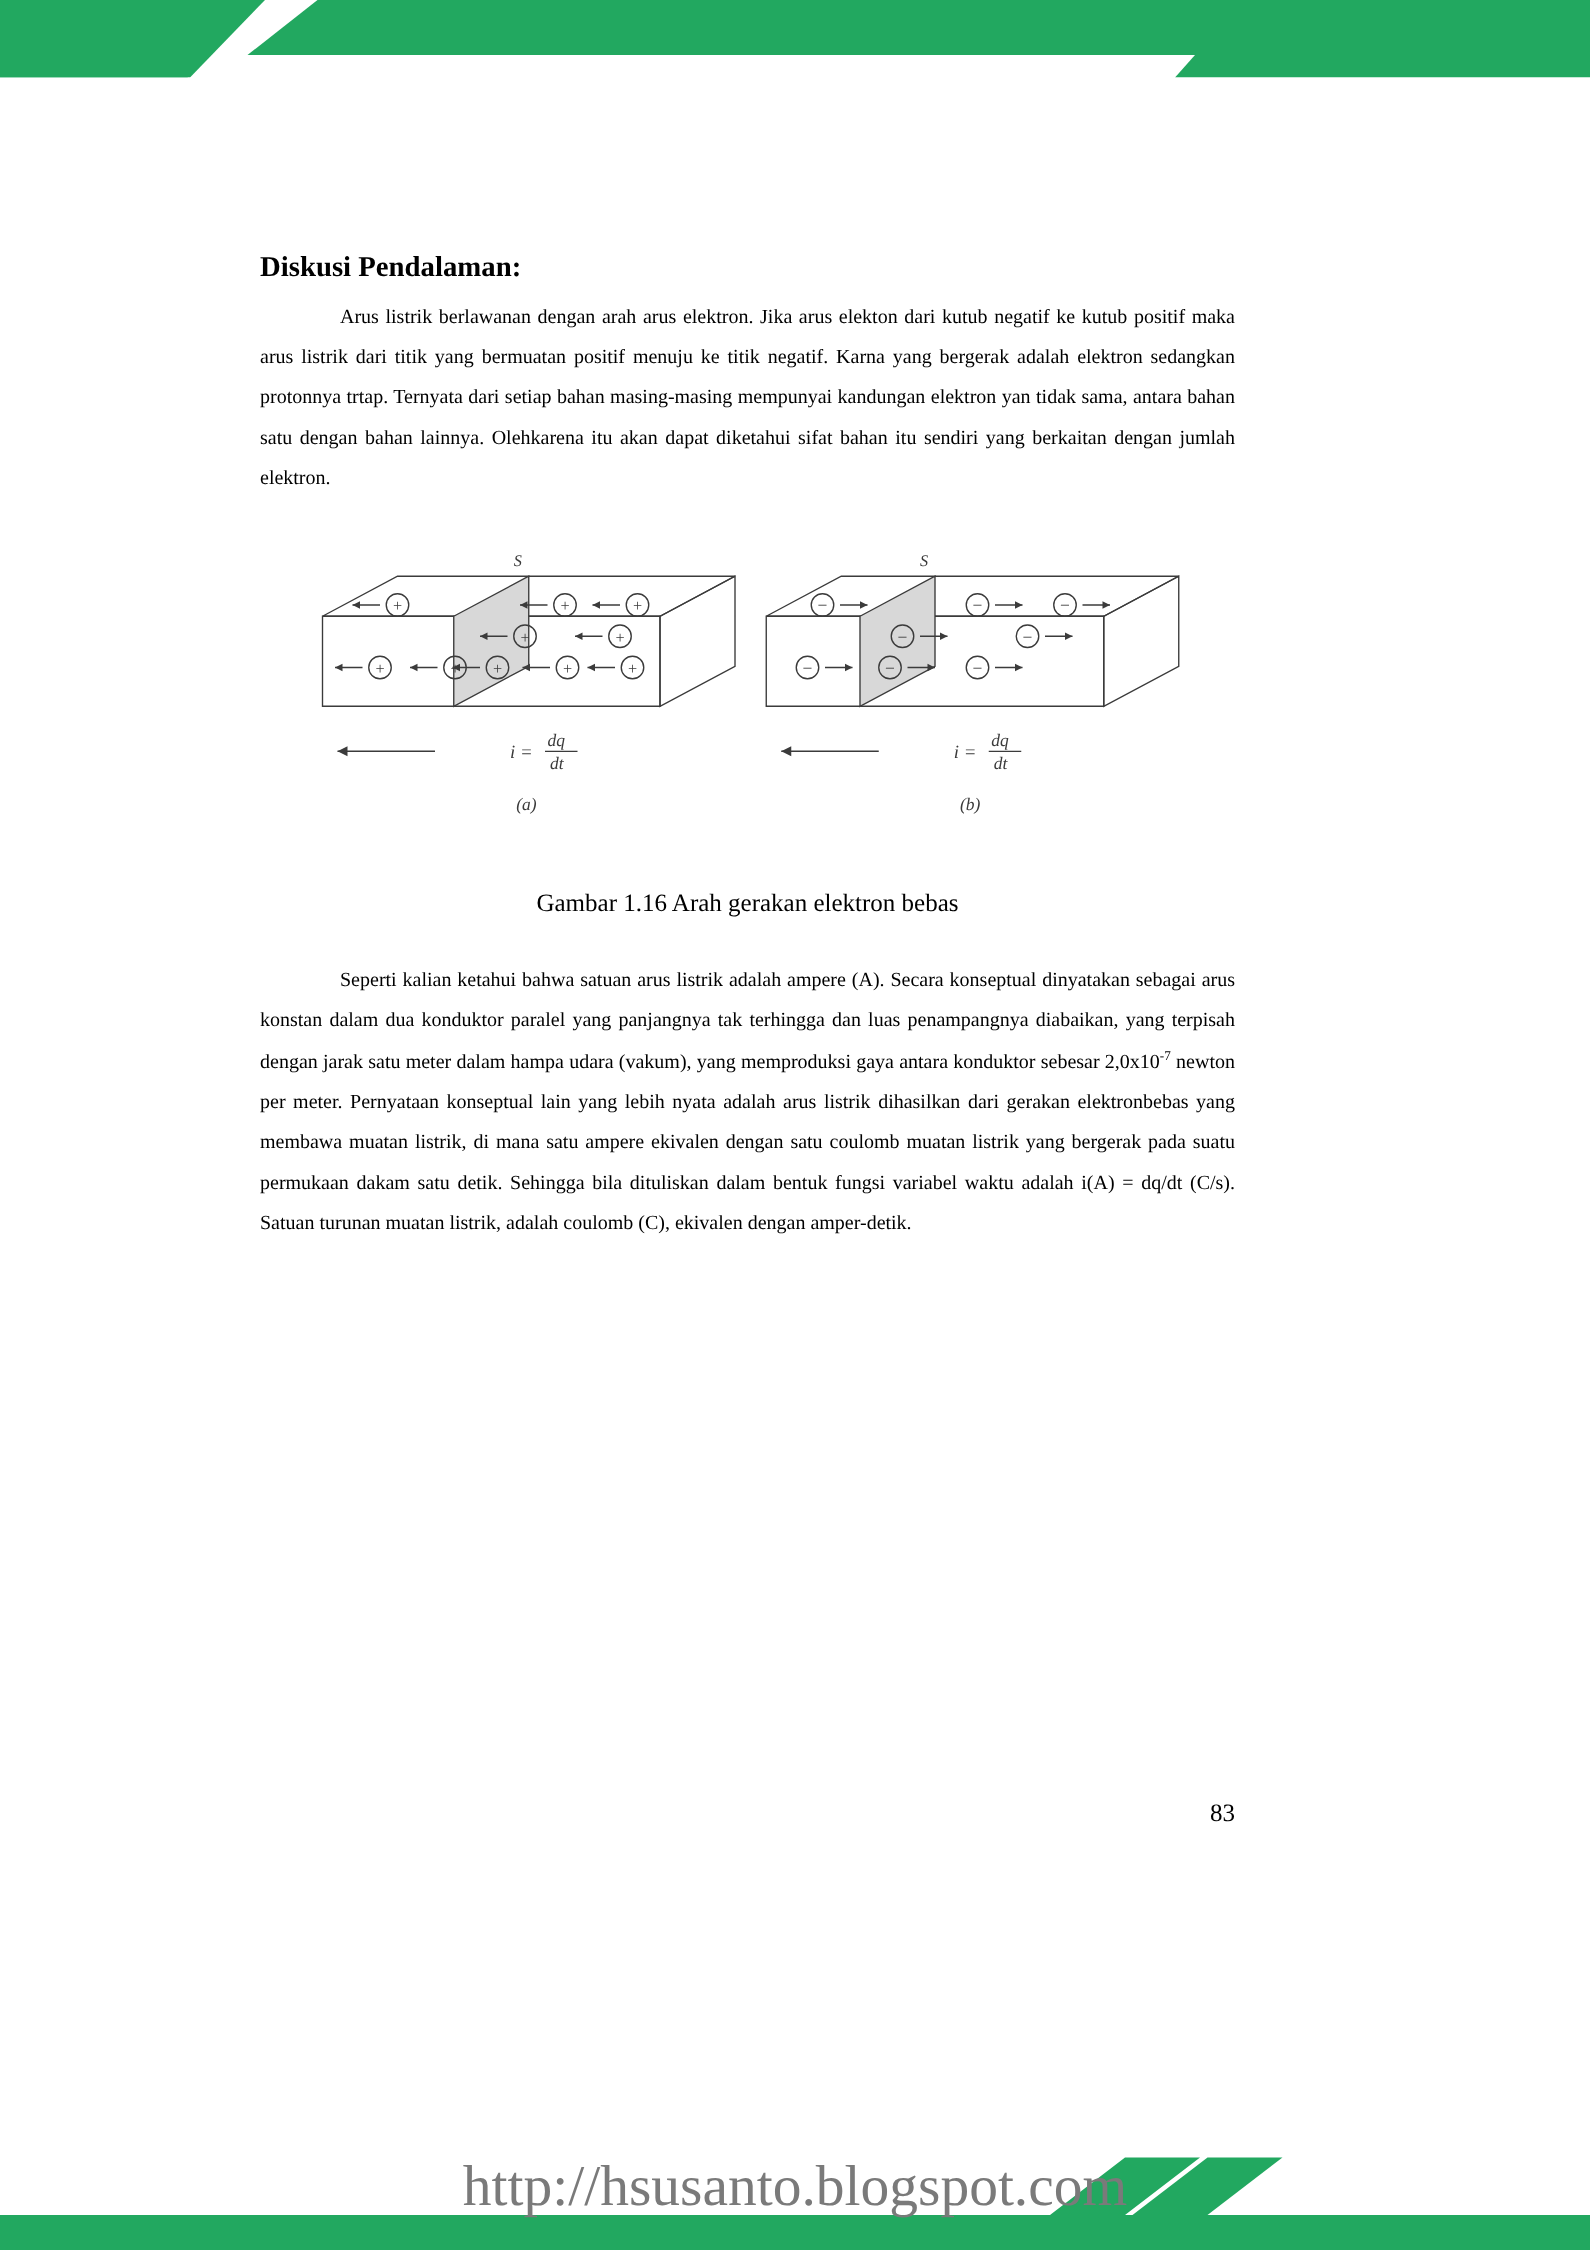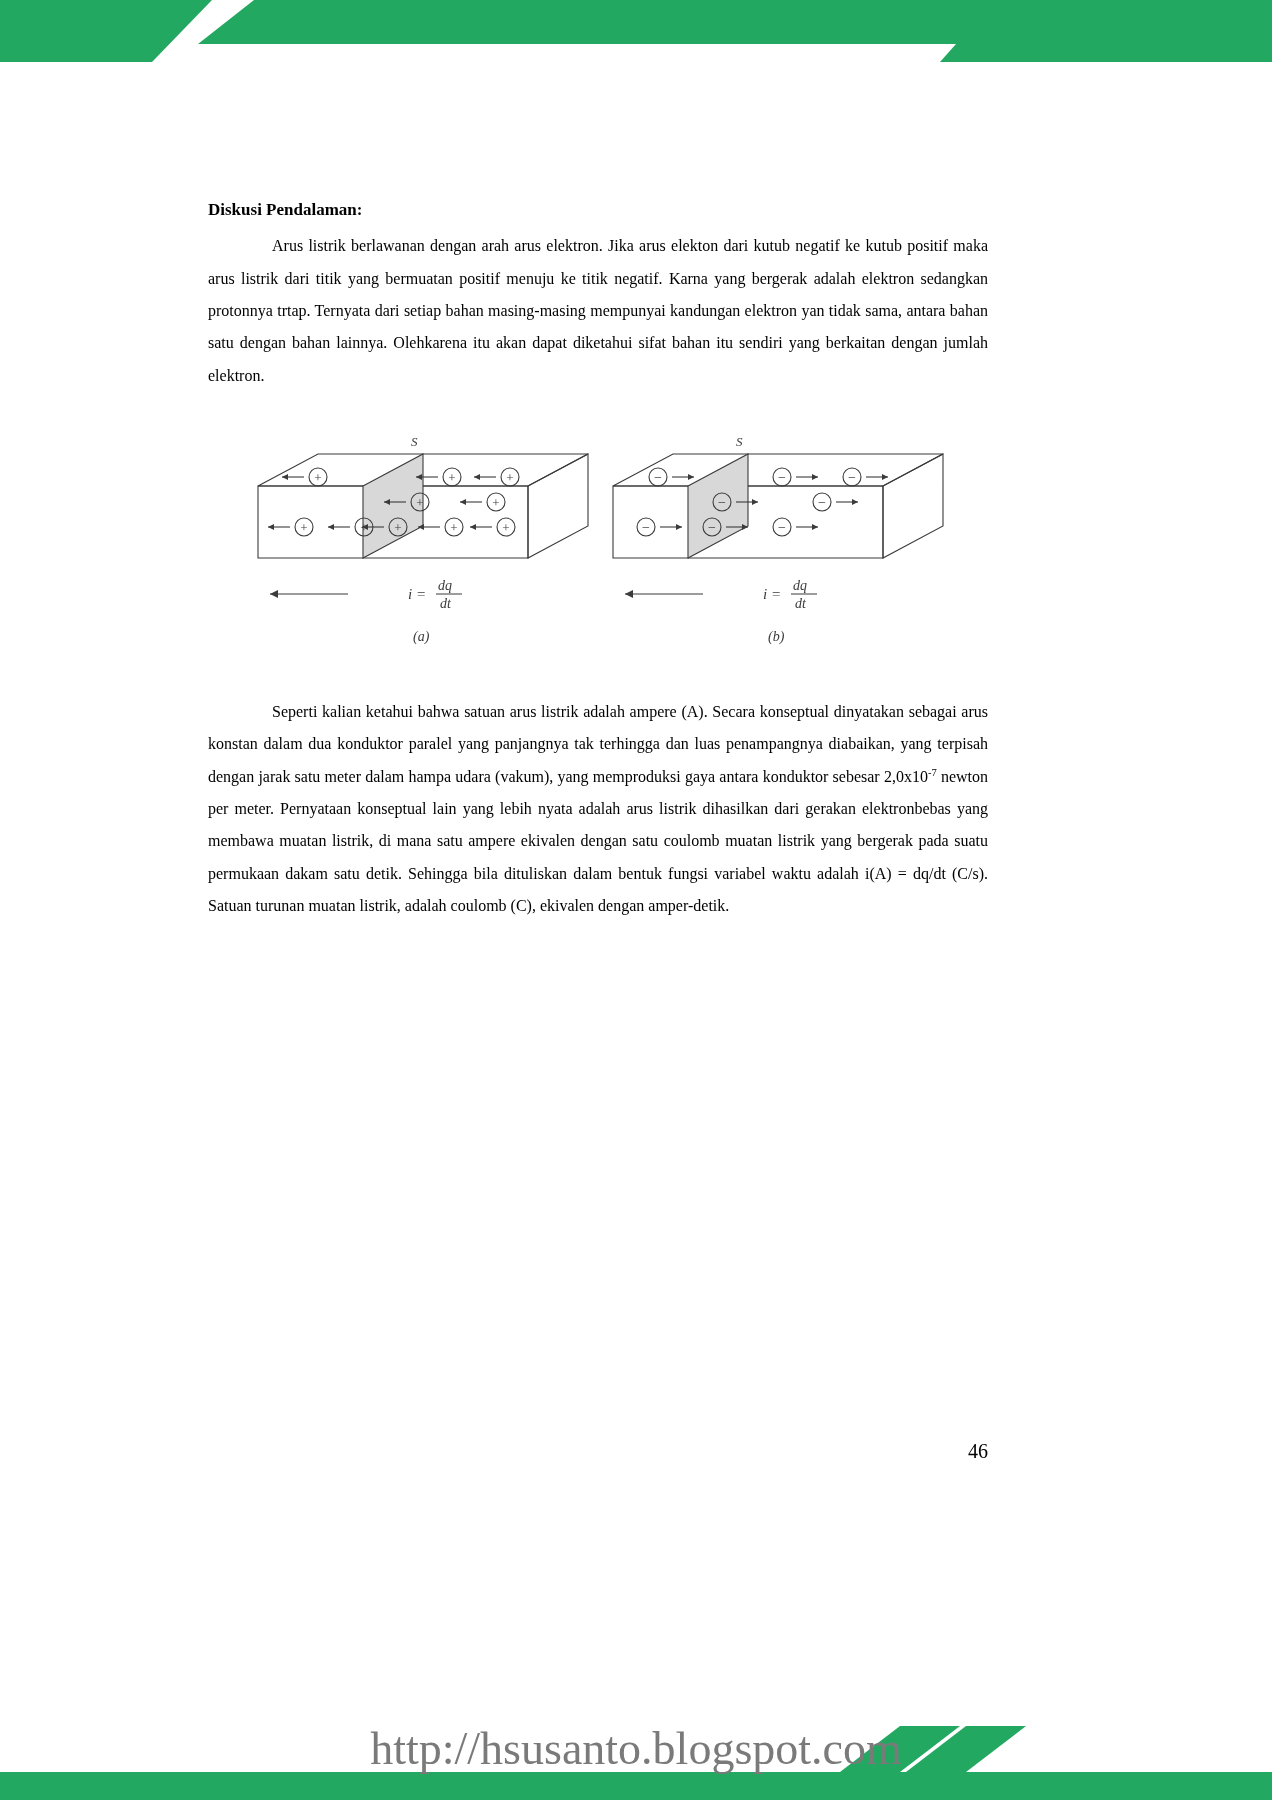--- a/index.html
+++ b/index.html
@@ -40,21 +40,21 @@
     height: 1800px;
   }
   .content {
     position: absolute;
     left: 208px;
     top: 200px;
     width: 780px;
   }
   .heading {
     font-weight: bold;
-    font-size: 17px;
+    font-size: 23px;
     line-height: 1.2;
     margin: 0 0 10px 0;
   }
   p.body {
     font-size: 16px;
     line-height: 2.02;
     text-align: justify;
     text-justify: inter-word;
     margin: 0 0 0 0;
     text-indent: 0;
@@ -268,31 +268,32 @@
         <g stroke="none" fill="#3b3b3b" font-family="'Liberation Serif', serif" font-style="italic" font-size="15">
           <text x="515" y="163">i =</text>
           <text x="545" y="154" font-size="14">dq</text>
           <text x="547" y="172" font-size="14">dt</text>
         </g>
         <line x1="543" y1="158" x2="569" y2="158" stroke="#3b3b3b" stroke-width="1"></line>
         <text x="520" y="205" font-family="'Liberation Serif', serif" font-size="14" font-style="italic" fill="#3b3b3b">(b)</text>
       </svg>
     </div>
 
+    <div class="figcaption">Gambar 1.16 Arah gerakan elektron bebas</div>
 
     <div class="spacer-30"></div>
 
     <p class="body indent"><span>Seperti kalian ketahui bahwa satuan arus listrik adalah ampere (A). Secara konseptual dinyatakan sebagai arus konstan dalam dua konduktor paralel yang panjangnya tak terhingga dan luas penampangnya diabaikan, yang terpisah dengan jarak satu meter dalam hampa udara (vakum), yang memproduksi gaya antara konduktor sebesar 2,0x10</span><sup>-7</sup><span> newton per meter. Pernyataan konseptual lain  yang lebih nyata adalah arus listrik dihasilkan dari gerakan elektronbebas yang membawa muatan listrik, di mana satu ampere ekivalen dengan satu coulomb muatan listrik yang bergerak pada suatu permukaan dakam satu detik. Sehingga bila dituliskan dalam bentuk fungsi variabel waktu adalah i(A) = dq/dt (C/s). Satuan turunan muatan listrik, adalah coulomb (C), ekivalen dengan amper-detik.</span></p>
 
     <div class="spacer-26"></div>
 
 
   </div>
 
-  <div class="page-number">46</div>
+  <div class="page-number">83</div>
 
   <div class="bottom-deco">
     <svg width="1272" height="120" viewBox="0 0 1272 120">
       <polygon points="0,92 840,92 900,46 960,46 900,92 1272,92 1272,120 0,120" fill="#22a860"></polygon>
       <polygon points="966,46 1026,46 966,92 906,92" fill="#22a860"></polygon>
       <polygon points="1038,46 1098,46 1038,92 978,92" fill="#ffffff"></polygon>
     </svg>
   </div>
 
   <div class="watermark">http://hsusanto.blogspot.com</div>

